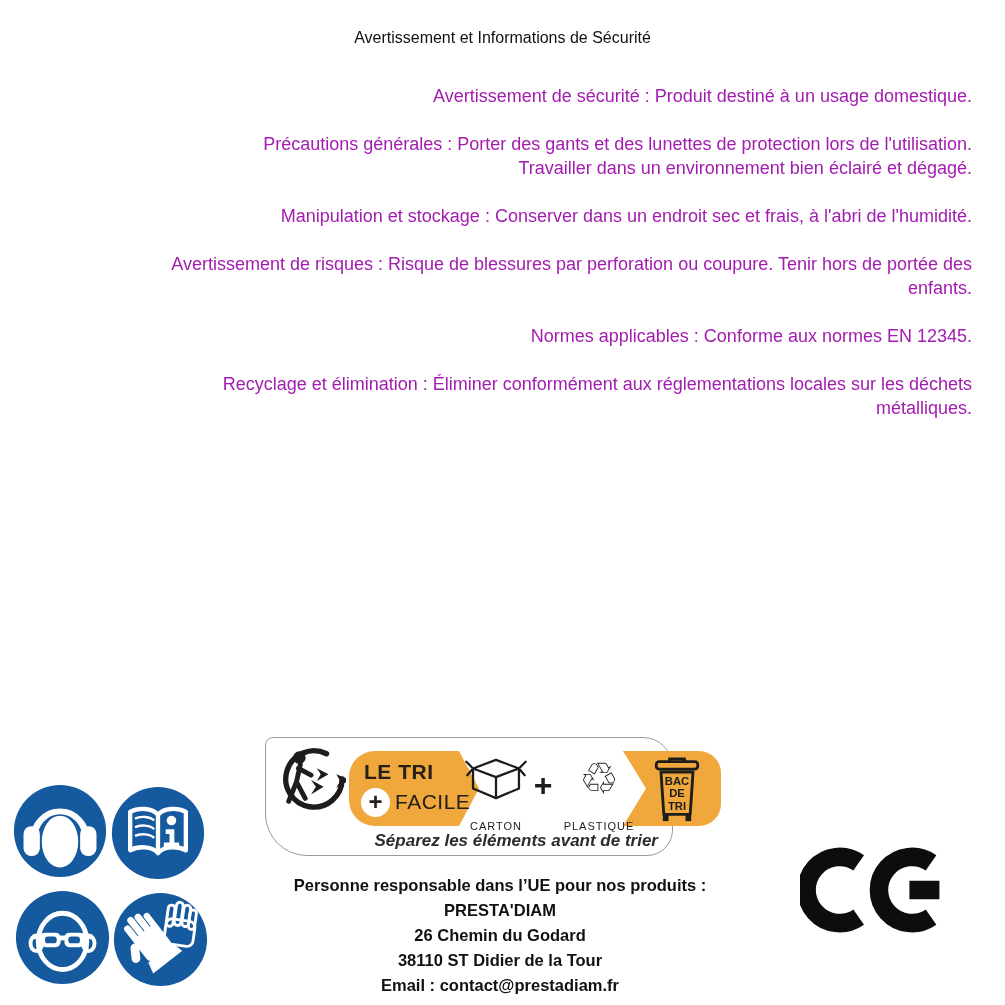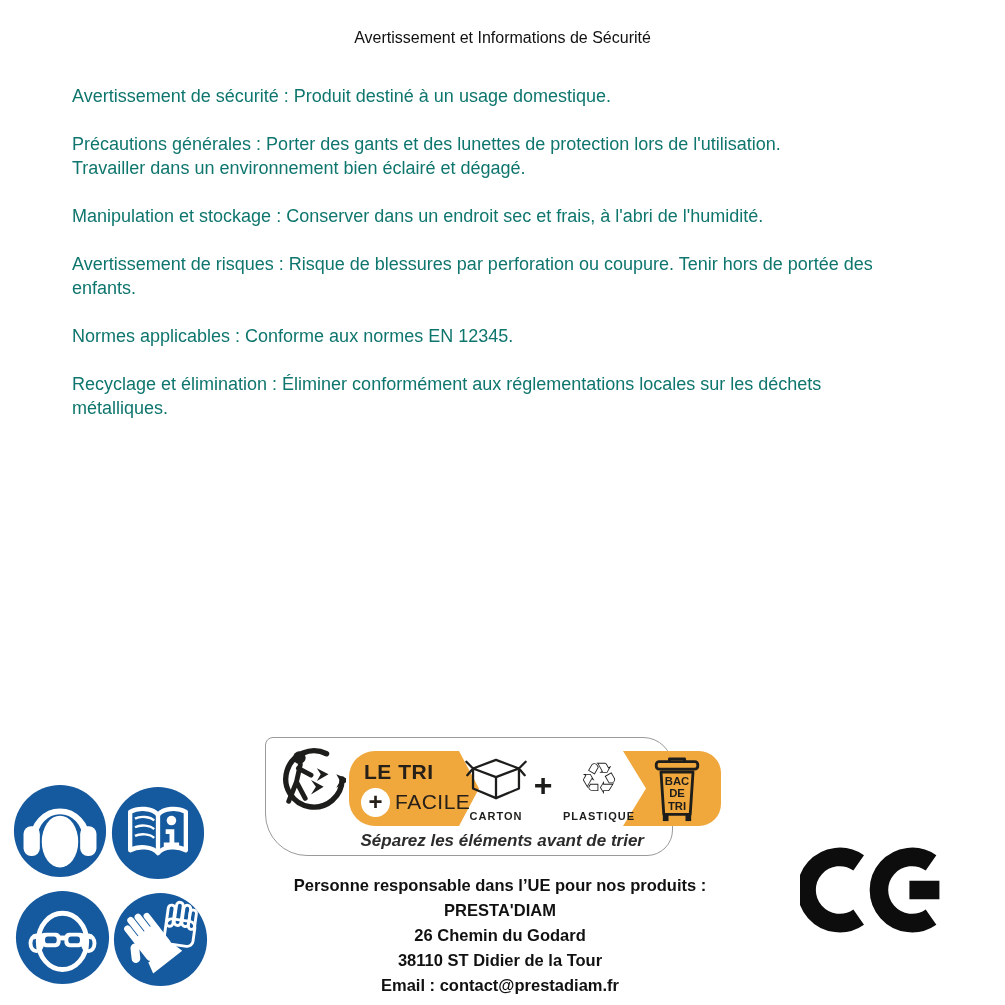--- a/index.html
+++ b/index.html
@@ -19,21 +19,22 @@
     text-align: center;
     font-size: 16px;
     font-weight: normal;
     color: #111;
   }
   .body-text {
     position: absolute;
     left: 72px; top: 84px; width: 900px;
     font-size: 18px;
     line-height: 24px;
-    color: #0f766e;
+    color: #a21caf;
+    text-align: right;
   }
   .body-text p { margin: 0 0 24px 0; white-space: pre-line; }
 
   
   .pictos { position: absolute; left: 12px; top: 783px; width: 200px; height: 210px; }
   .picto { position: absolute; }
   .picto svg { display: block; }
 
   
   .fr-code {
@@ -66,29 +67,29 @@
     font-size: 24px; font-weight: bold;
     text-align: center; line-height: 27px;
   }
   .letri-bottom {
     position: absolute; left: 46px; top: 39px;
     font-size: 21px; font-weight: normal; letter-spacing: 0.5px; color: #262019;
   }
   .mat-carton { position: absolute; left: 116px; top: 5px; width: 62px; text-align: center; }
   .mat-plastique { position: absolute; left: 208px; top: 5px; width: 84px; text-align: center; }
   .mat-icon-box { height: 46px; display: flex; align-items: center; justify-content: center; }
-  .mat-label { font-size: 11px; font-weight: bold; letter-spacing: 1px; color: #1d1d1b; margin-top: 8px; text-align: center; }
+  .mat-label { font-size: 11px; font-weight: normal; letter-spacing: 1px; color: #1d1d1b; margin-top: 18px; text-align: center; }
   .mat-plus {
     position: absolute; left: 178px; top: 16px; width: 32px;
     text-align: center; font-size: 32px; font-weight: bold; color: #1d1d1b;
   }
   .recycle-glyph { font-family: "DejaVu Sans", sans-serif; font-size: 44px; line-height: 44px; color: #1d1d1b; }
   .bin { position: absolute; left: 305px; top: 5px; }
   .tri-instruction {
-    position: absolute; right: 28px; top: 93px;
+    position: absolute; right: 14px; top: 93px;
     font-size: 17px; font-weight: bold; font-style: italic; color: #2c2c2c;
   }
 
   
   .manufacturer {
     position: absolute; left: 255px; top: 873px; width: 490px;
     text-align: center;
     font-size: 16.5px; font-weight: bold; line-height: 25px;
     color: #111;
     white-space: pre-line;

